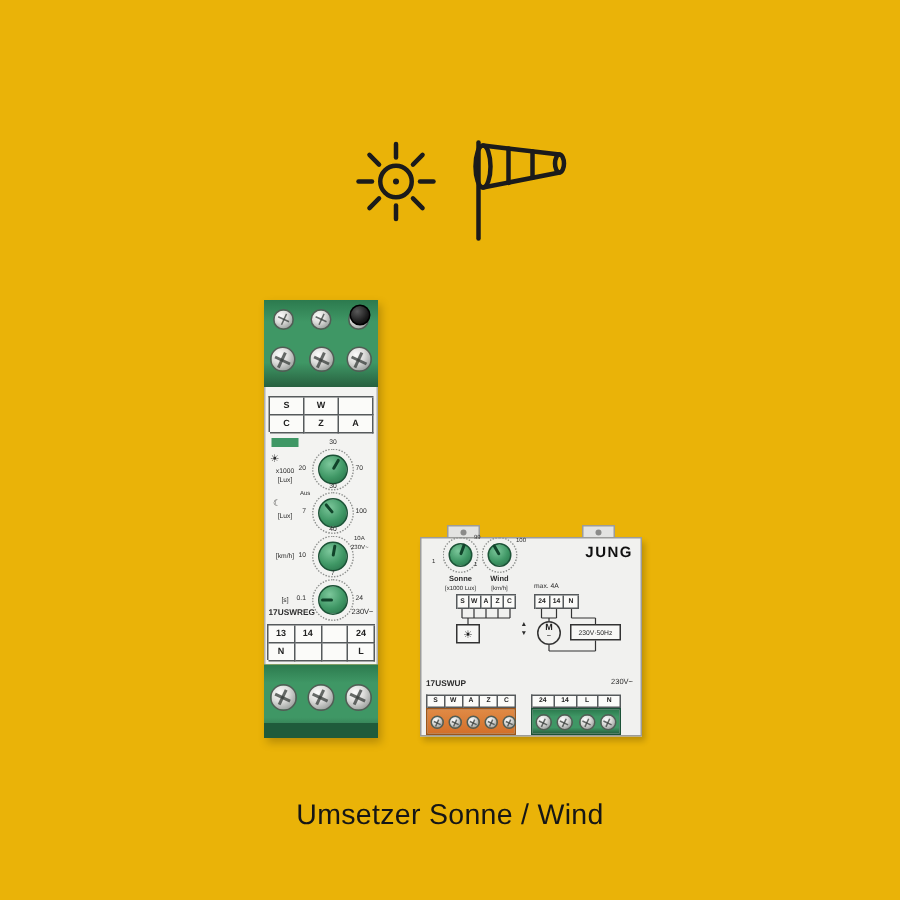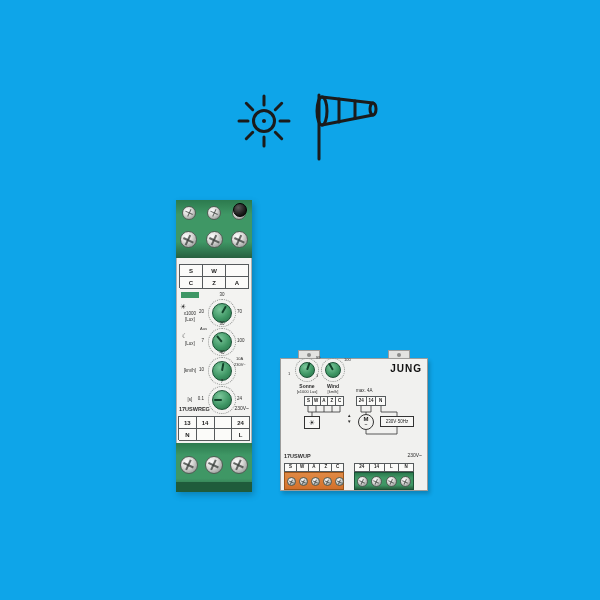--- a/index.html
+++ b/index.html
@@ -1,18 +1,18 @@
 <!DOCTYPE html>
 <html><head>
 <meta charset="utf-8">
 <style>
   * { margin:0; padding:0; box-sizing:border-box; }
   html,body { width:600px; height:600px; }
   body { font-family:"Liberation Sans", sans-serif; background:#e8e7e5; }
-  #stage { position:relative; width:600px; height:600px; background:#0ea5e9; overflow:hidden; }
+  #stage { position:relative; width:600px; height:600px; background:#eab308; overflow:hidden; }
   .icon-svg { position:absolute; }
 
   
   .tl { position:absolute; font-size:4.5px; line-height:1.1; color:#2c2c2c; white-space:nowrap; }
   .f4  { font-size:4px; }
   .f45 { font-size:4.5px; }
   .f5  { font-size:5px; }
   .f55 { font-size:5.5px; }
   .f6  { font-size:6px; }
   .f7  { font-size:7px; }
@@ -304,13 +304,14 @@
       <div class="screw s9" style="left:50px; top:4px;"></div>
     </div>
     <div class="gstrip">
       <div class="screw s11" style="left:2px;  top:3px;"></div>
       <div class="screw s11" style="left:16px; top:3px;"></div>
       <div class="screw s11" style="left:31px; top:3px;"></div>
       <div class="screw s11" style="left:45px; top:3px;"></div>
     </div>
   </div>
 
+  <div class="caption">Umsetzer Sonne / Wind</div>
 </div>
 
 </body></html>

